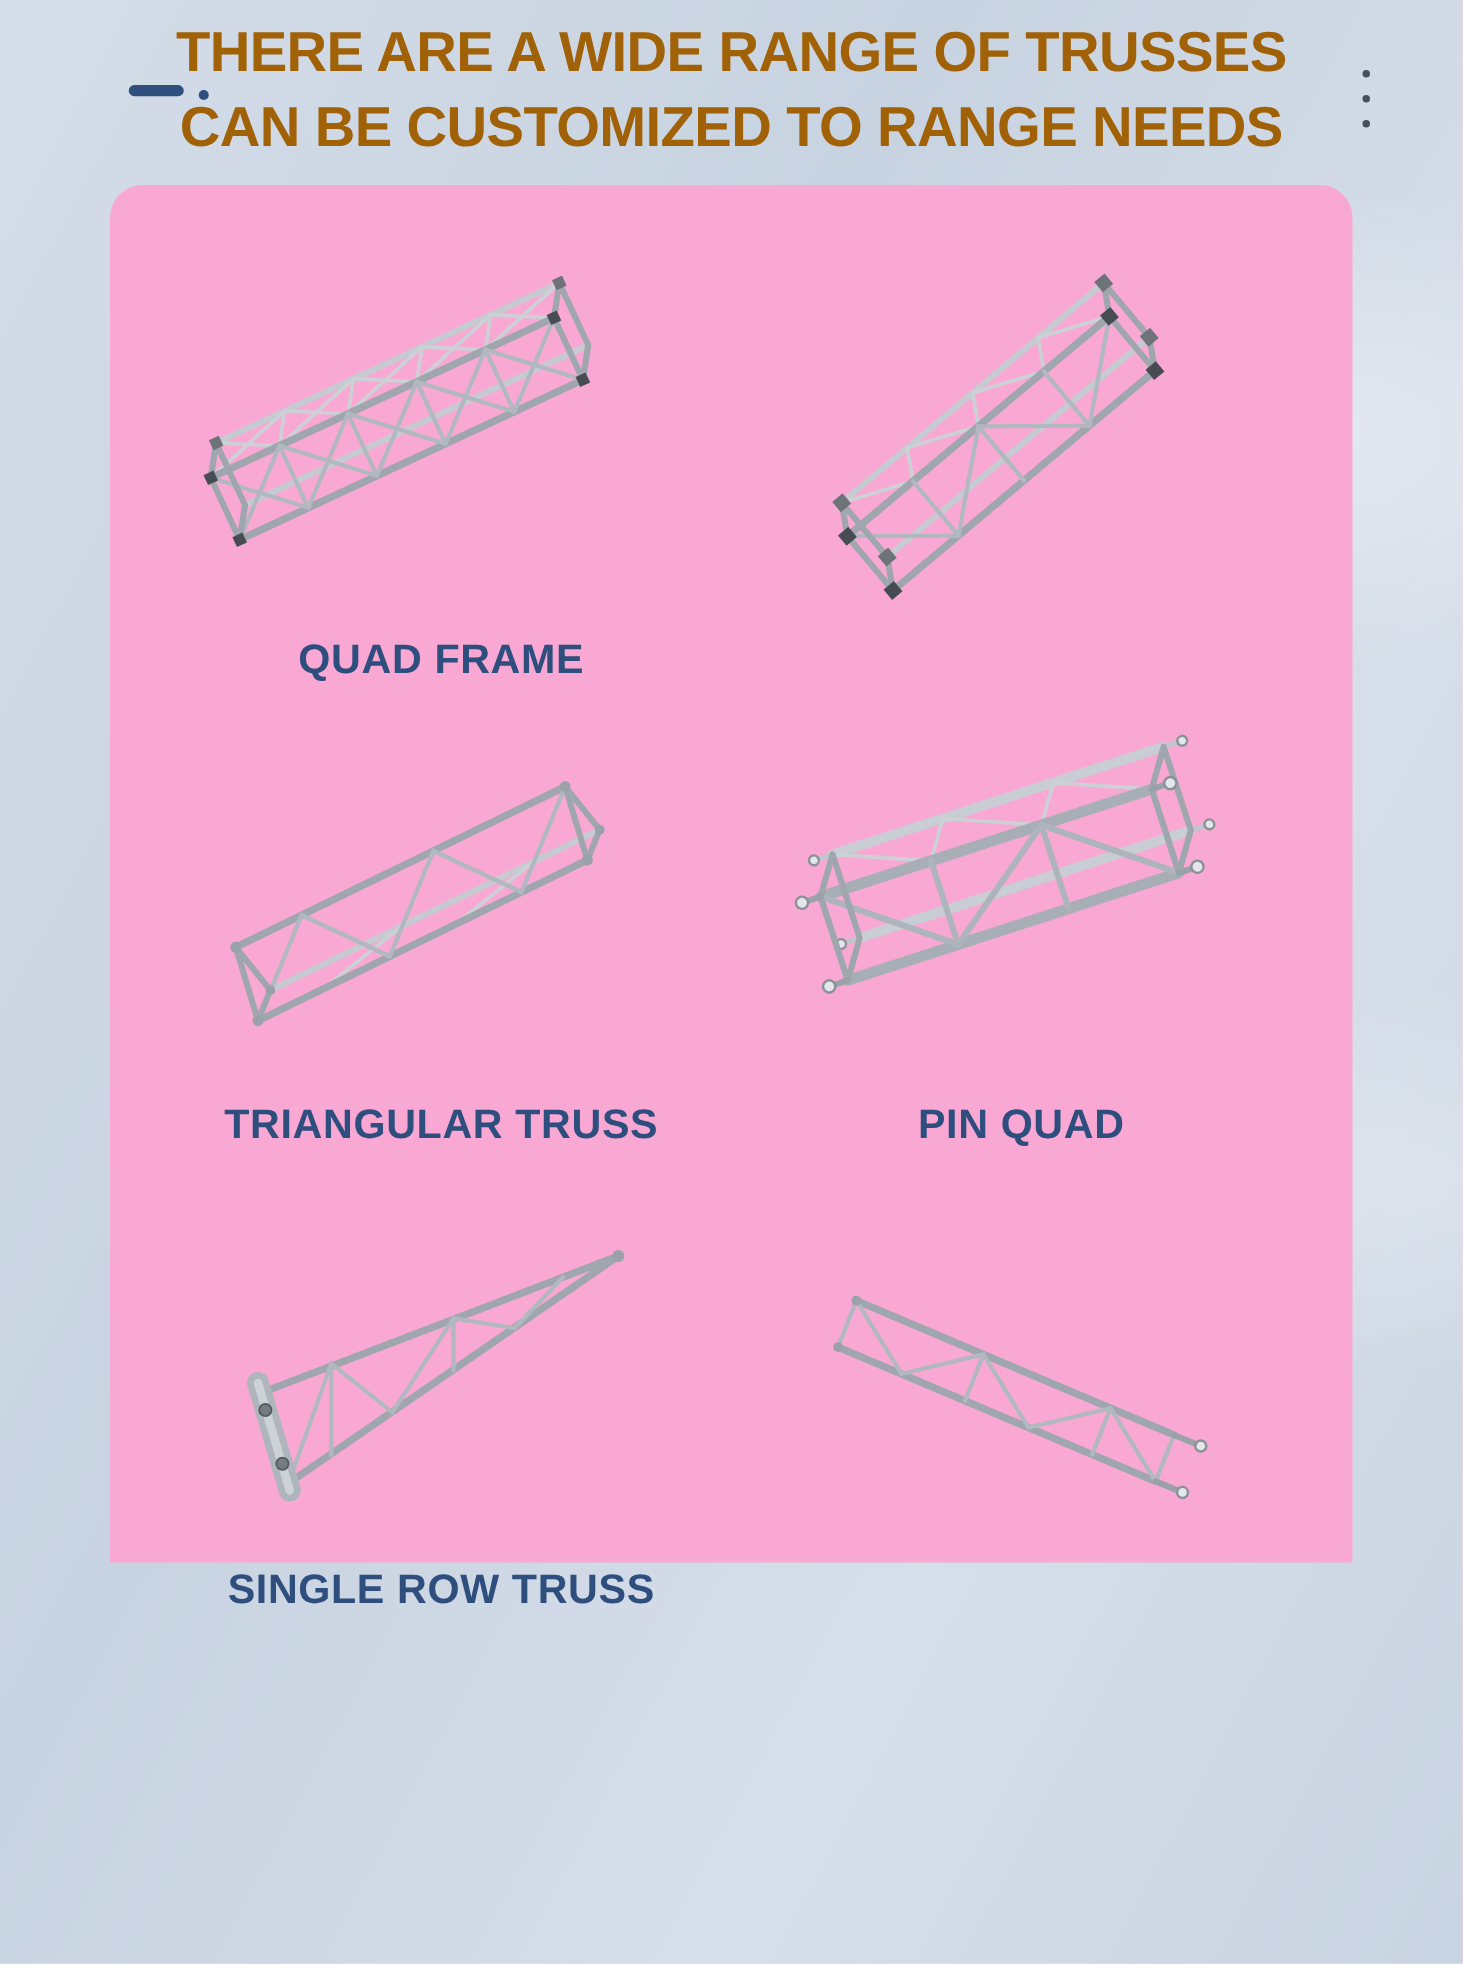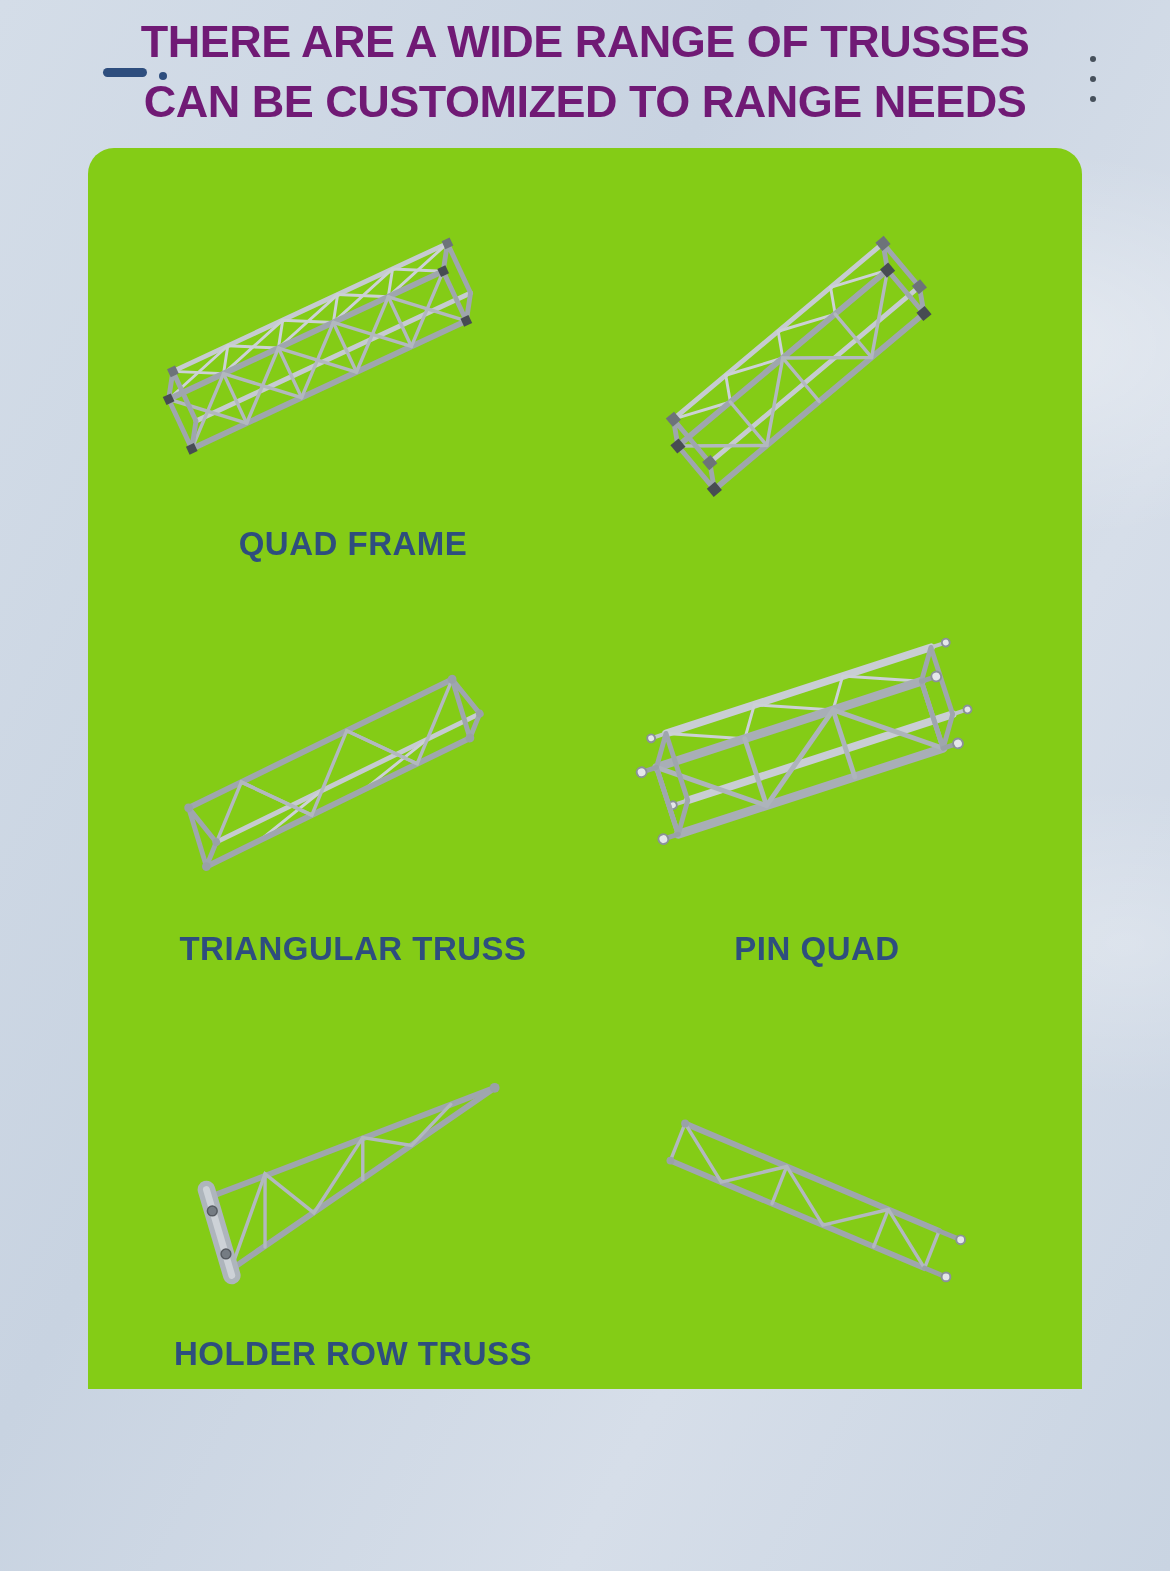--- a/index.html
+++ b/index.html
@@ -9,31 +9,31 @@
     background:linear-gradient(118deg,#d4dde8 0%,#c8d3e1 38%,#d6dee9 70%,#c9d4e2 100%);
   }
   .bg-streak{
     position:absolute;inset:0;pointer-events:none;
     background:radial-gradient(ellipse 520px 300px at 88% 22%,rgba(255,255,255,.40),rgba(255,255,255,0) 65%),
                radial-gradient(ellipse 420px 260px at 96% 60%,rgba(255,255,255,.25),rgba(255,255,255,0) 60%);
   }
   header{position:absolute;left:0;top:0;width:100%;height:148px;}
   .title{
     position:absolute;left:0;right:0;top:12px;margin:0;text-align:center;
-    color:#701a75;font-weight:700;font-size:45px;line-height:60px;letter-spacing:-0.5px;
+    color:#a16207;font-weight:700;font-size:45px;line-height:60px;letter-spacing:-0.5px;
   }
   .t-line{display:block;}
   .deco-left{position:absolute;left:103px;top:64px;display:flex;align-items:center;gap:12px;}
   .dash{display:inline-block;width:44px;height:9px;background:#2e4e7e;border-radius:5px;}
   .dot{display:inline-block;width:8px;height:8px;background:#2e4e7e;border-radius:50%;margin-top:8px;}
   .deco-right{position:absolute;right:74px;top:56px;display:flex;flex-direction:column;gap:14px;align-items:center;}
   .vdot{width:6px;height:6px;border-radius:50%;background:#46505b;}
   .card{
-    position:absolute;left:88px;top:148px;width:994px;height:1241px;
-    background:#84cc16;border-radius:26px 26px 0 0;box-sizing:border-box;padding:26px 33px 0;
+    position:absolute;left:88px;top:148px;width:994px;height:1102px;
+    background:#f9a8d4;border-radius:26px 26px 0 0;box-sizing:border-box;padding:26px 33px 0;
   }
   .grid{display:grid;grid-template-columns:1fr 1fr;grid-template-rows:repeat(3,1fr);height:100%;}
   figure{margin:0;display:flex;flex-direction:column;align-items:center;justify-content:center;gap:4px;}
   figure svg{width:430px;height:330px;}
   figcaption{font-size:33px;font-weight:700;color:#2e4e7e;letter-spacing:.5px;text-align:center;white-space:nowrap;}
   
   .rail{stroke:#9fa6ae;stroke-width:6;fill:none;stroke-linecap:round;}
   .rail-far{stroke:#c6cbd1;stroke-width:5;fill:none;stroke-linecap:round;}
   .tube{stroke:#a8aeb6;stroke-width:9;fill:none;stroke-linecap:round;}
   .tube-far{stroke:#c9ced4;stroke-width:8;fill:none;stroke-linecap:round;}
@@ -237,21 +237,21 @@
         <line class="rail" x1="95" y1="266" x2="365" y2="80"></line>
         <polyline class="brace" points="95,266 130,168 180,208 230,131 280,139 320,97"></polyline>
         <line class="brace" x1="130" y1="168" x2="130" y2="243"></line>
         <line class="brace" x1="230" y1="131" x2="230" y2="174"></line>
         <line class="plate" x1="70" y1="184" x2="96" y2="272"></line>
         <line class="plate-hl" x1="70" y1="184" x2="96" y2="272"></line>
         <circle class="hole" cx="76" cy="206" r="5"></circle>
         <circle class="hole" cx="90" cy="250" r="5"></circle>
         <circle class="cap" cx="365" cy="80" r="5"></circle>
       </svg>
-      <figcaption>HOLDER ROW TRUSS</figcaption>
+      <figcaption>SINGLE ROW TRUSS</figcaption>
     </figure>
 
     <figure>
       <svg viewBox="0 0 440 320">
         <line class="rail" x1="85" y1="95" x2="345" y2="205"></line>
         <line class="rail" x1="70" y1="133" x2="330" y2="243"></line>
         <line class="brace" x1="85" y1="95" x2="70" y2="133"></line>
         <line class="brace" x1="345" y1="205" x2="330" y2="243"></line>
         <polyline class="brace" points="85,95 122,155 189,139 226,199 293,183 330,243"></polyline>
         <line class="brace" x1="189" y1="139" x2="174" y2="177"></line>

